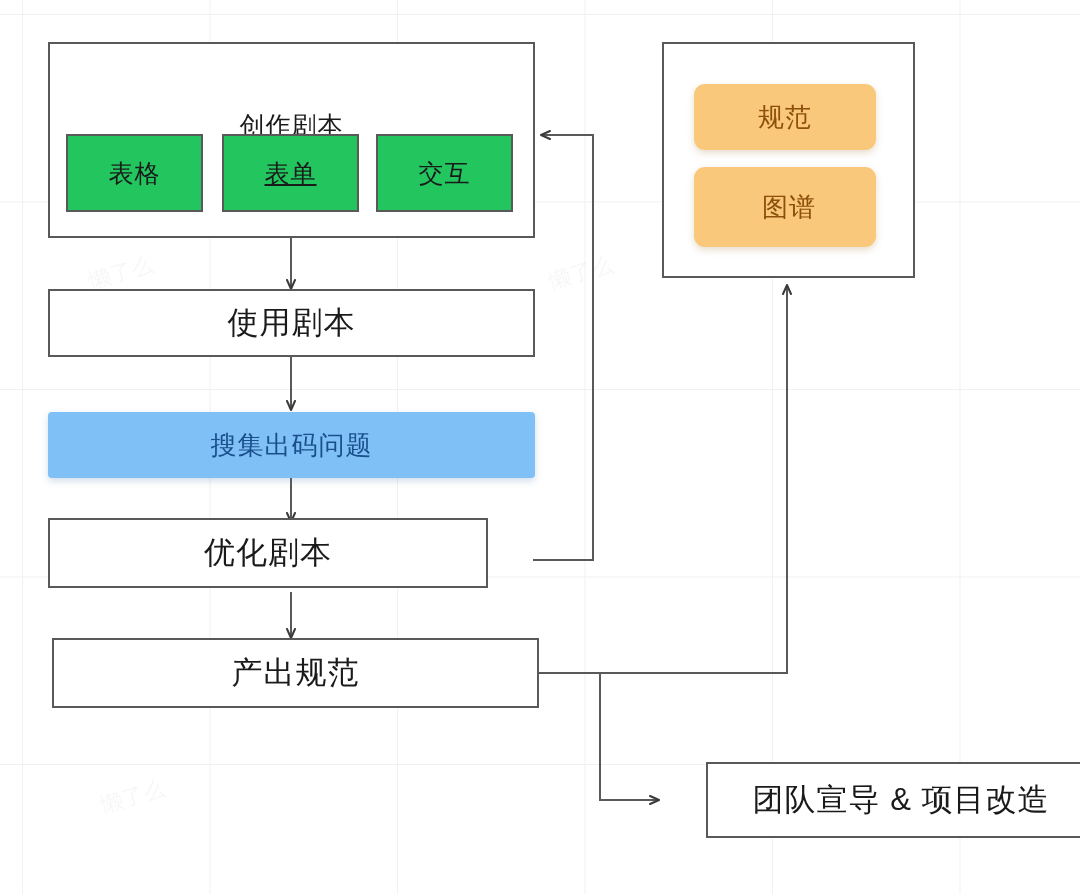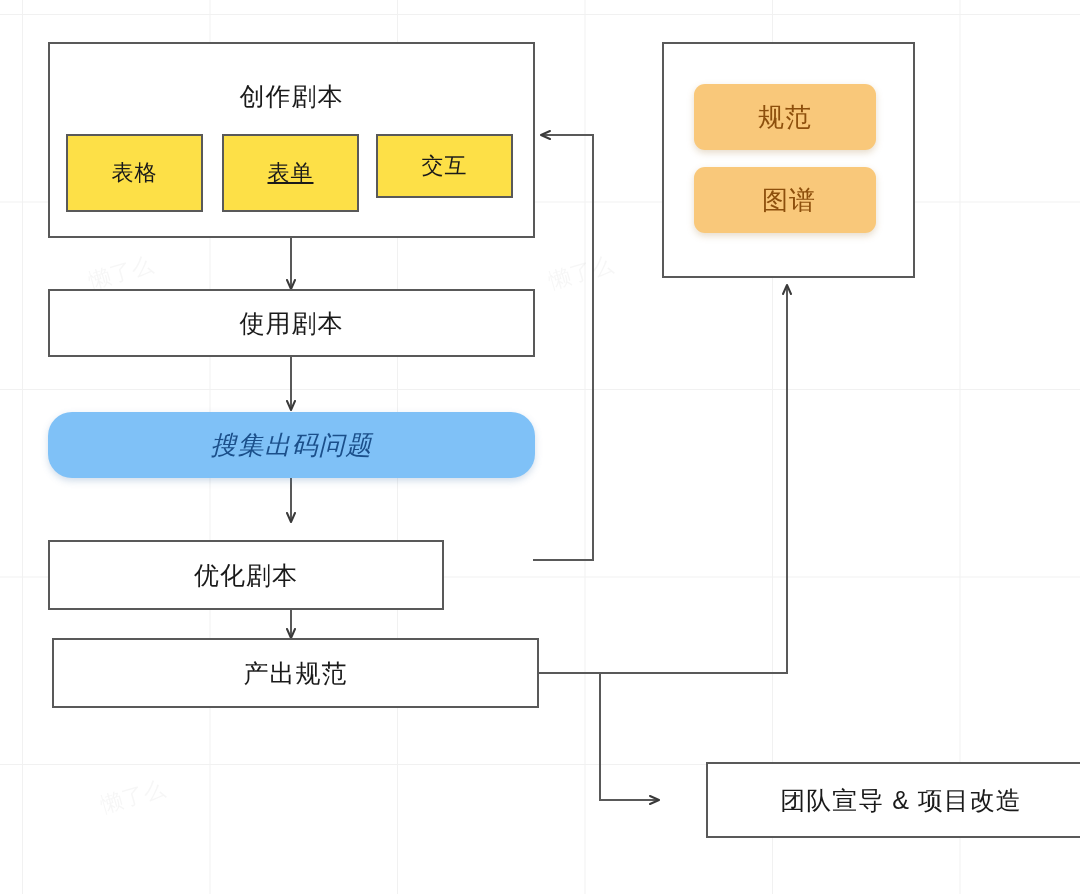--- a/index.html
+++ b/index.html
@@ -39,50 +39,49 @@
     box-sizing: border-box;
     display: flex;
     align-items: center;
     justify-content: center;
     text-align: center;
   }
   .plain {
     border: 2px solid #595959;
     background: #ffffff;
     color: #1a1a1a;
-    font-size: 25px;
+    font-size: 31px;
     letter-spacing: 1px;
   }
   .group-box {
     border: 2px solid #595959;
     background: #ffffff;
     align-items: flex-start;
     justify-content: center;
   }
   .group-title {
-    margin-top: 36px;
+    margin-top: 65px;
     font-size: 25px;
     color: #1a1a1a;
     letter-spacing: 1px;
   }
   .sub {
     border: 2px solid #595959;
-    background: #fde047;
+    background: #22c55e;
     color: #1a1a1a;
-    font-size: 22px;
+    font-size: 25px;
     letter-spacing: 1px;
   }
   .pill-blue {
     background: #7fc1f7;
     color: #1b4f8a;
-    border-radius: 24px;
+    border-radius: 4px;
     font-size: 26px;
     letter-spacing: 1px;
     box-shadow: 0 3px 7px rgba(70,120,170,0.25);
-    font-style: italic;
   }
   .pill-orange {
     background: #f9c87a;
     color: #8d4f0c;
     border-radius: 11px;
     font-size: 26px;
     letter-spacing: 1px;
     box-shadow: 0 3px 7px rgba(170,130,70,0.28);
   }
   .watermark {
@@ -133,45 +132,45 @@
 
   <div class="node group-box" style="left:48px; top:42px; width:487px; height:196px;">
     <div class="group-title">创作剧本</div>
   </div>
   <div class="node sub" style="left:66px; top:134px; width:137px; height:78px;">
     <span>表格</span>
   </div>
   <div class="node sub" style="left:222px; top:134px; width:137px; height:78px;text-decoration:underline;">
     <span>表单</span>
   </div>
-  <div class="node sub" style="left:376px; top:134px; width:137px; height:64px;justify-content:center;">
+  <div class="node sub" style="left:376px; top:134px; width:137px; height:78px;justify-content:center;">
     <span>交互</span>
   </div>
 
   <div class="node plain" style="left:48px; top:289px; width:487px; height:68px;">
     <span>使用剧本</span>
   </div>
 
   <div class="node pill-blue" style="left:48px; top:412px; width:487px; height:66px;">
     <span>搜集出码问题</span>
   </div>
 
-  <div class="node plain" style="left:48px; top:540px; width:396px; height:70px;text-align:center;">
+  <div class="node plain" style="left:48px; top:518px; width:440px; height:70px;text-align:center;">
     <span>优化剧本</span>
   </div>
 
   <div class="node plain" style="left:52px; top:638px; width:487px; height:70px;">
     <span>产出规范</span>
   </div>
 
   <div class="node plain" style="left:662px; top:762px; width:390px; height:76px;margin-left:44px;">
     <span>团队宣导 &amp; 项目改造</span>
   </div>
 
   <div class="node group-box" style="left:662px; top:42px; width:253px; height:236px;"></div>
   <div class="node pill-orange" style="left:694px; top:84px; width:182px; height:66px;">
     <span>规范</span>
   </div>
-  <div class="node pill-orange" style="left:694px; top:167px; width:182px; height:66px;padding-left:8px;">
+  <div class="node pill-orange" style="left:694px; top:167px; width:182px; height:80px;padding-left:8px;">
     <span>图谱</span>
   </div>
 
 </div>
 
 </body></html>

